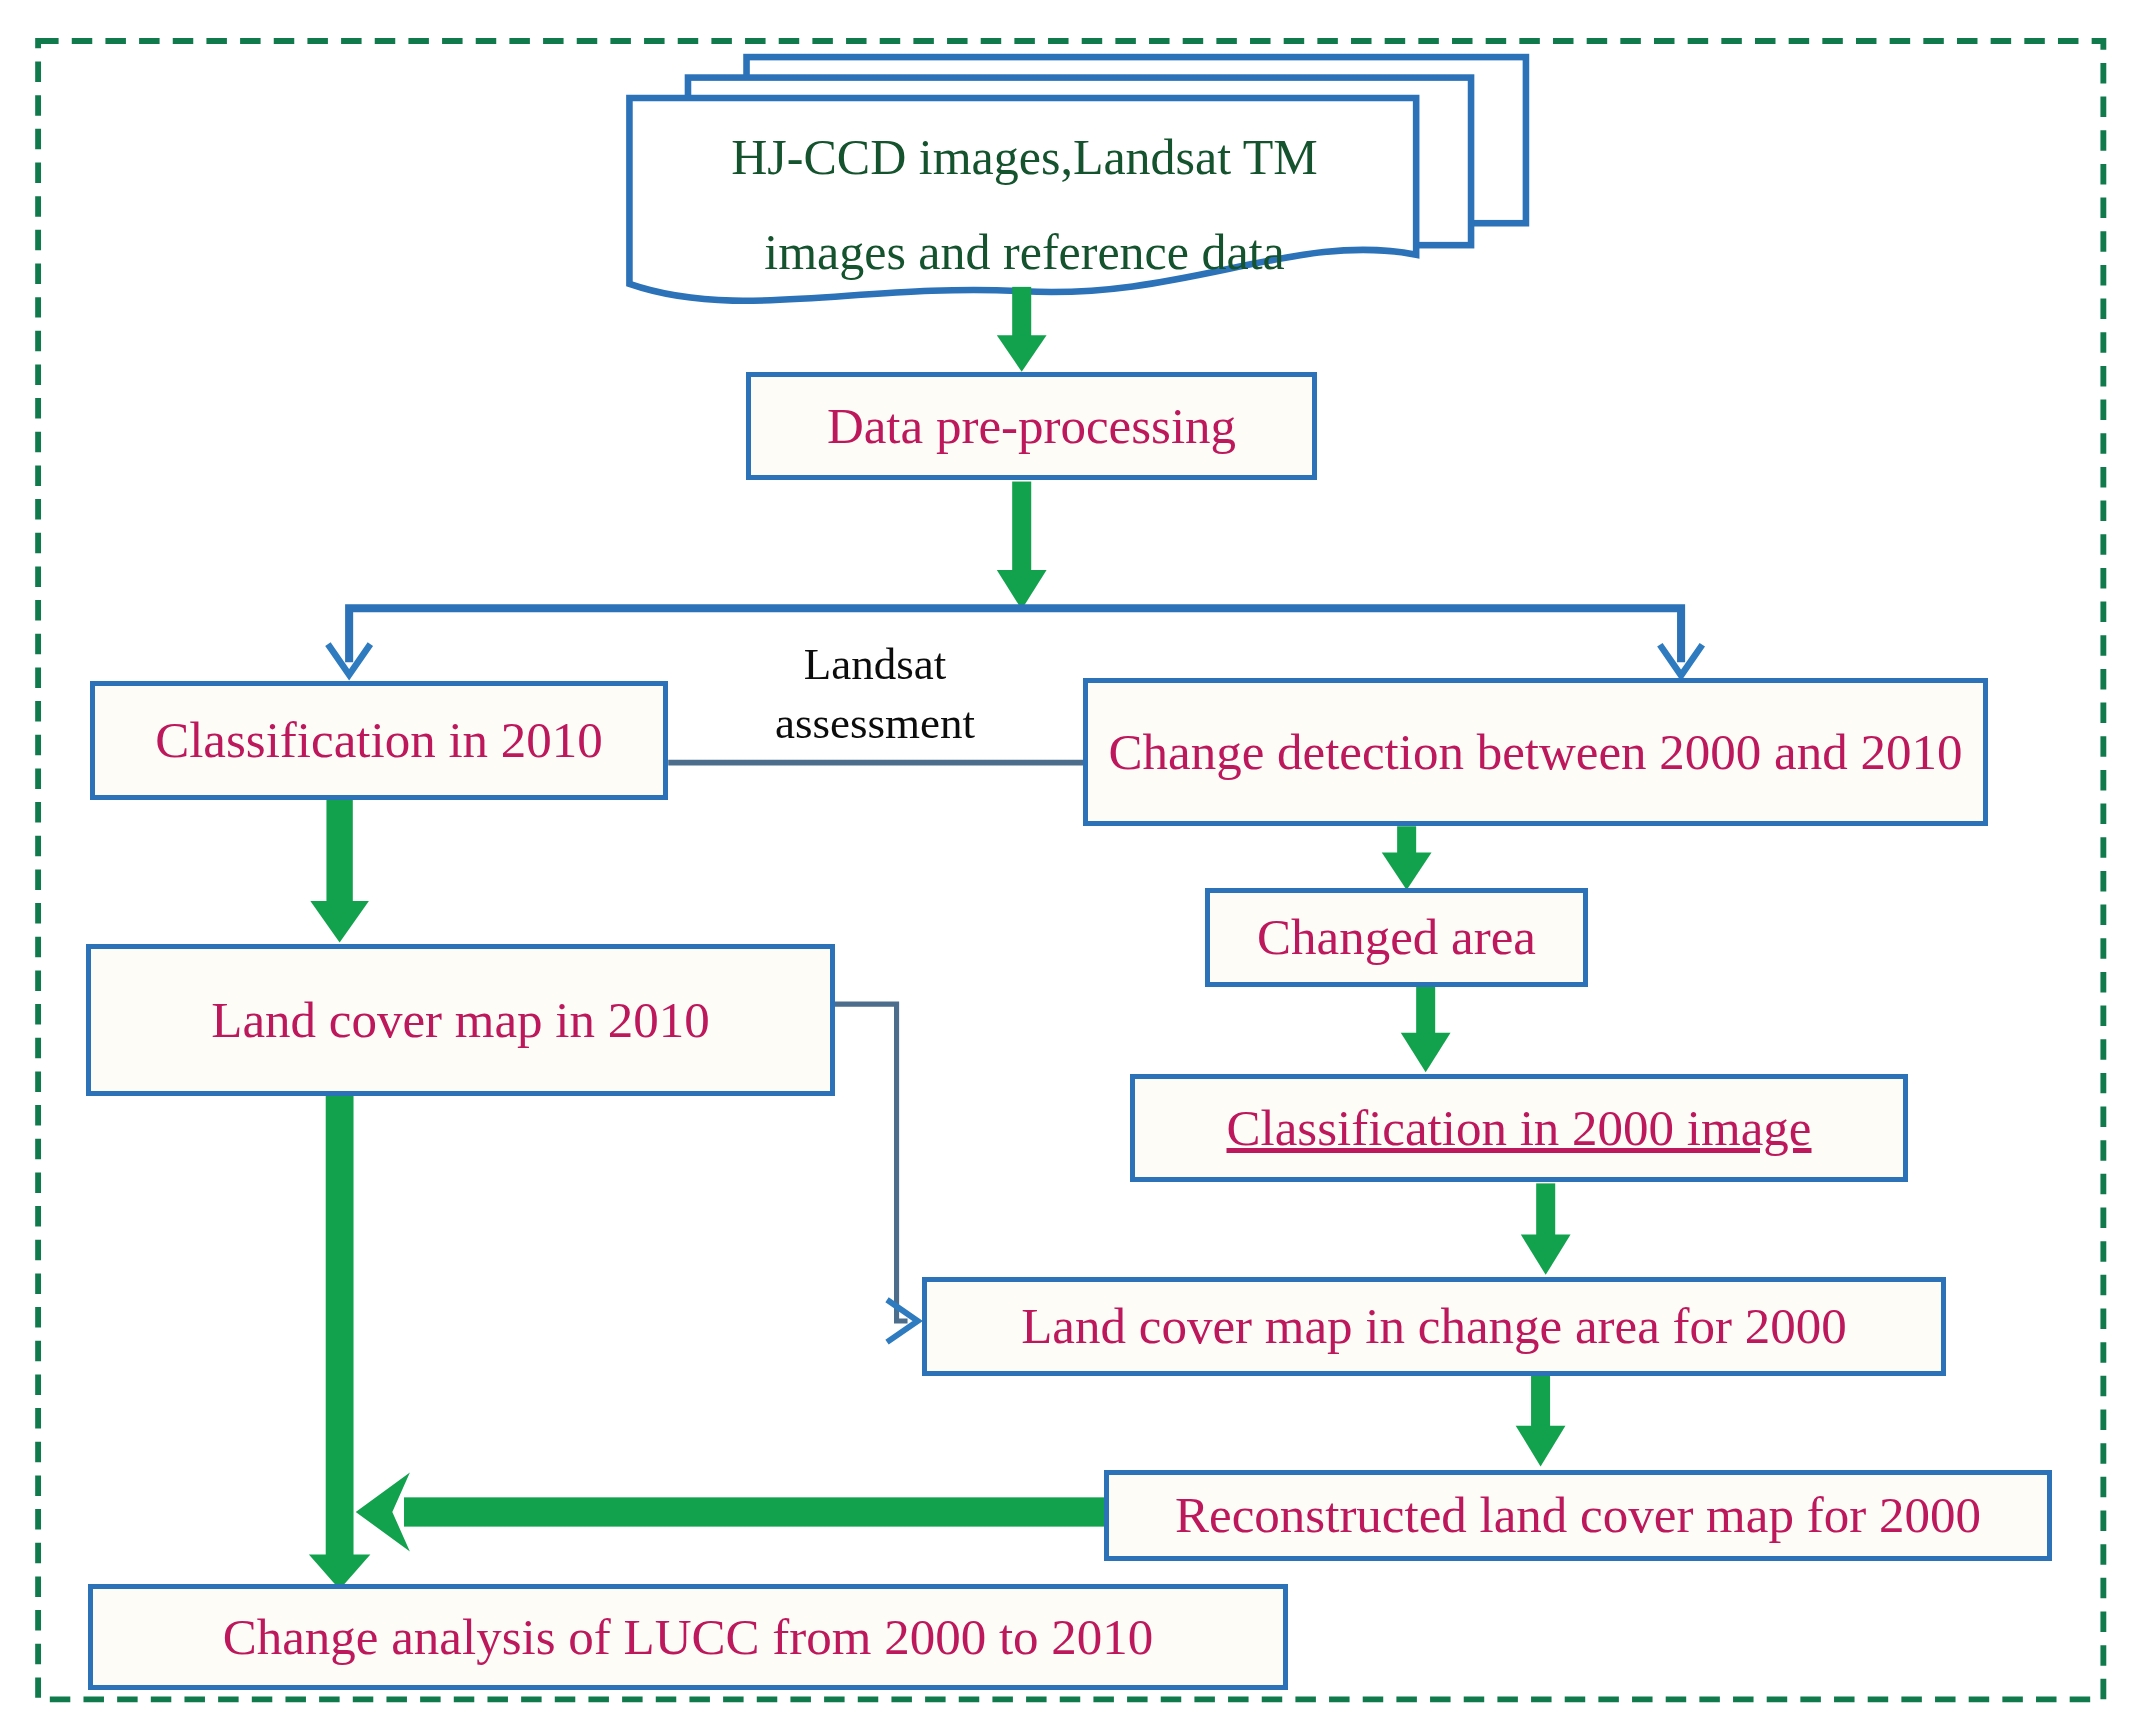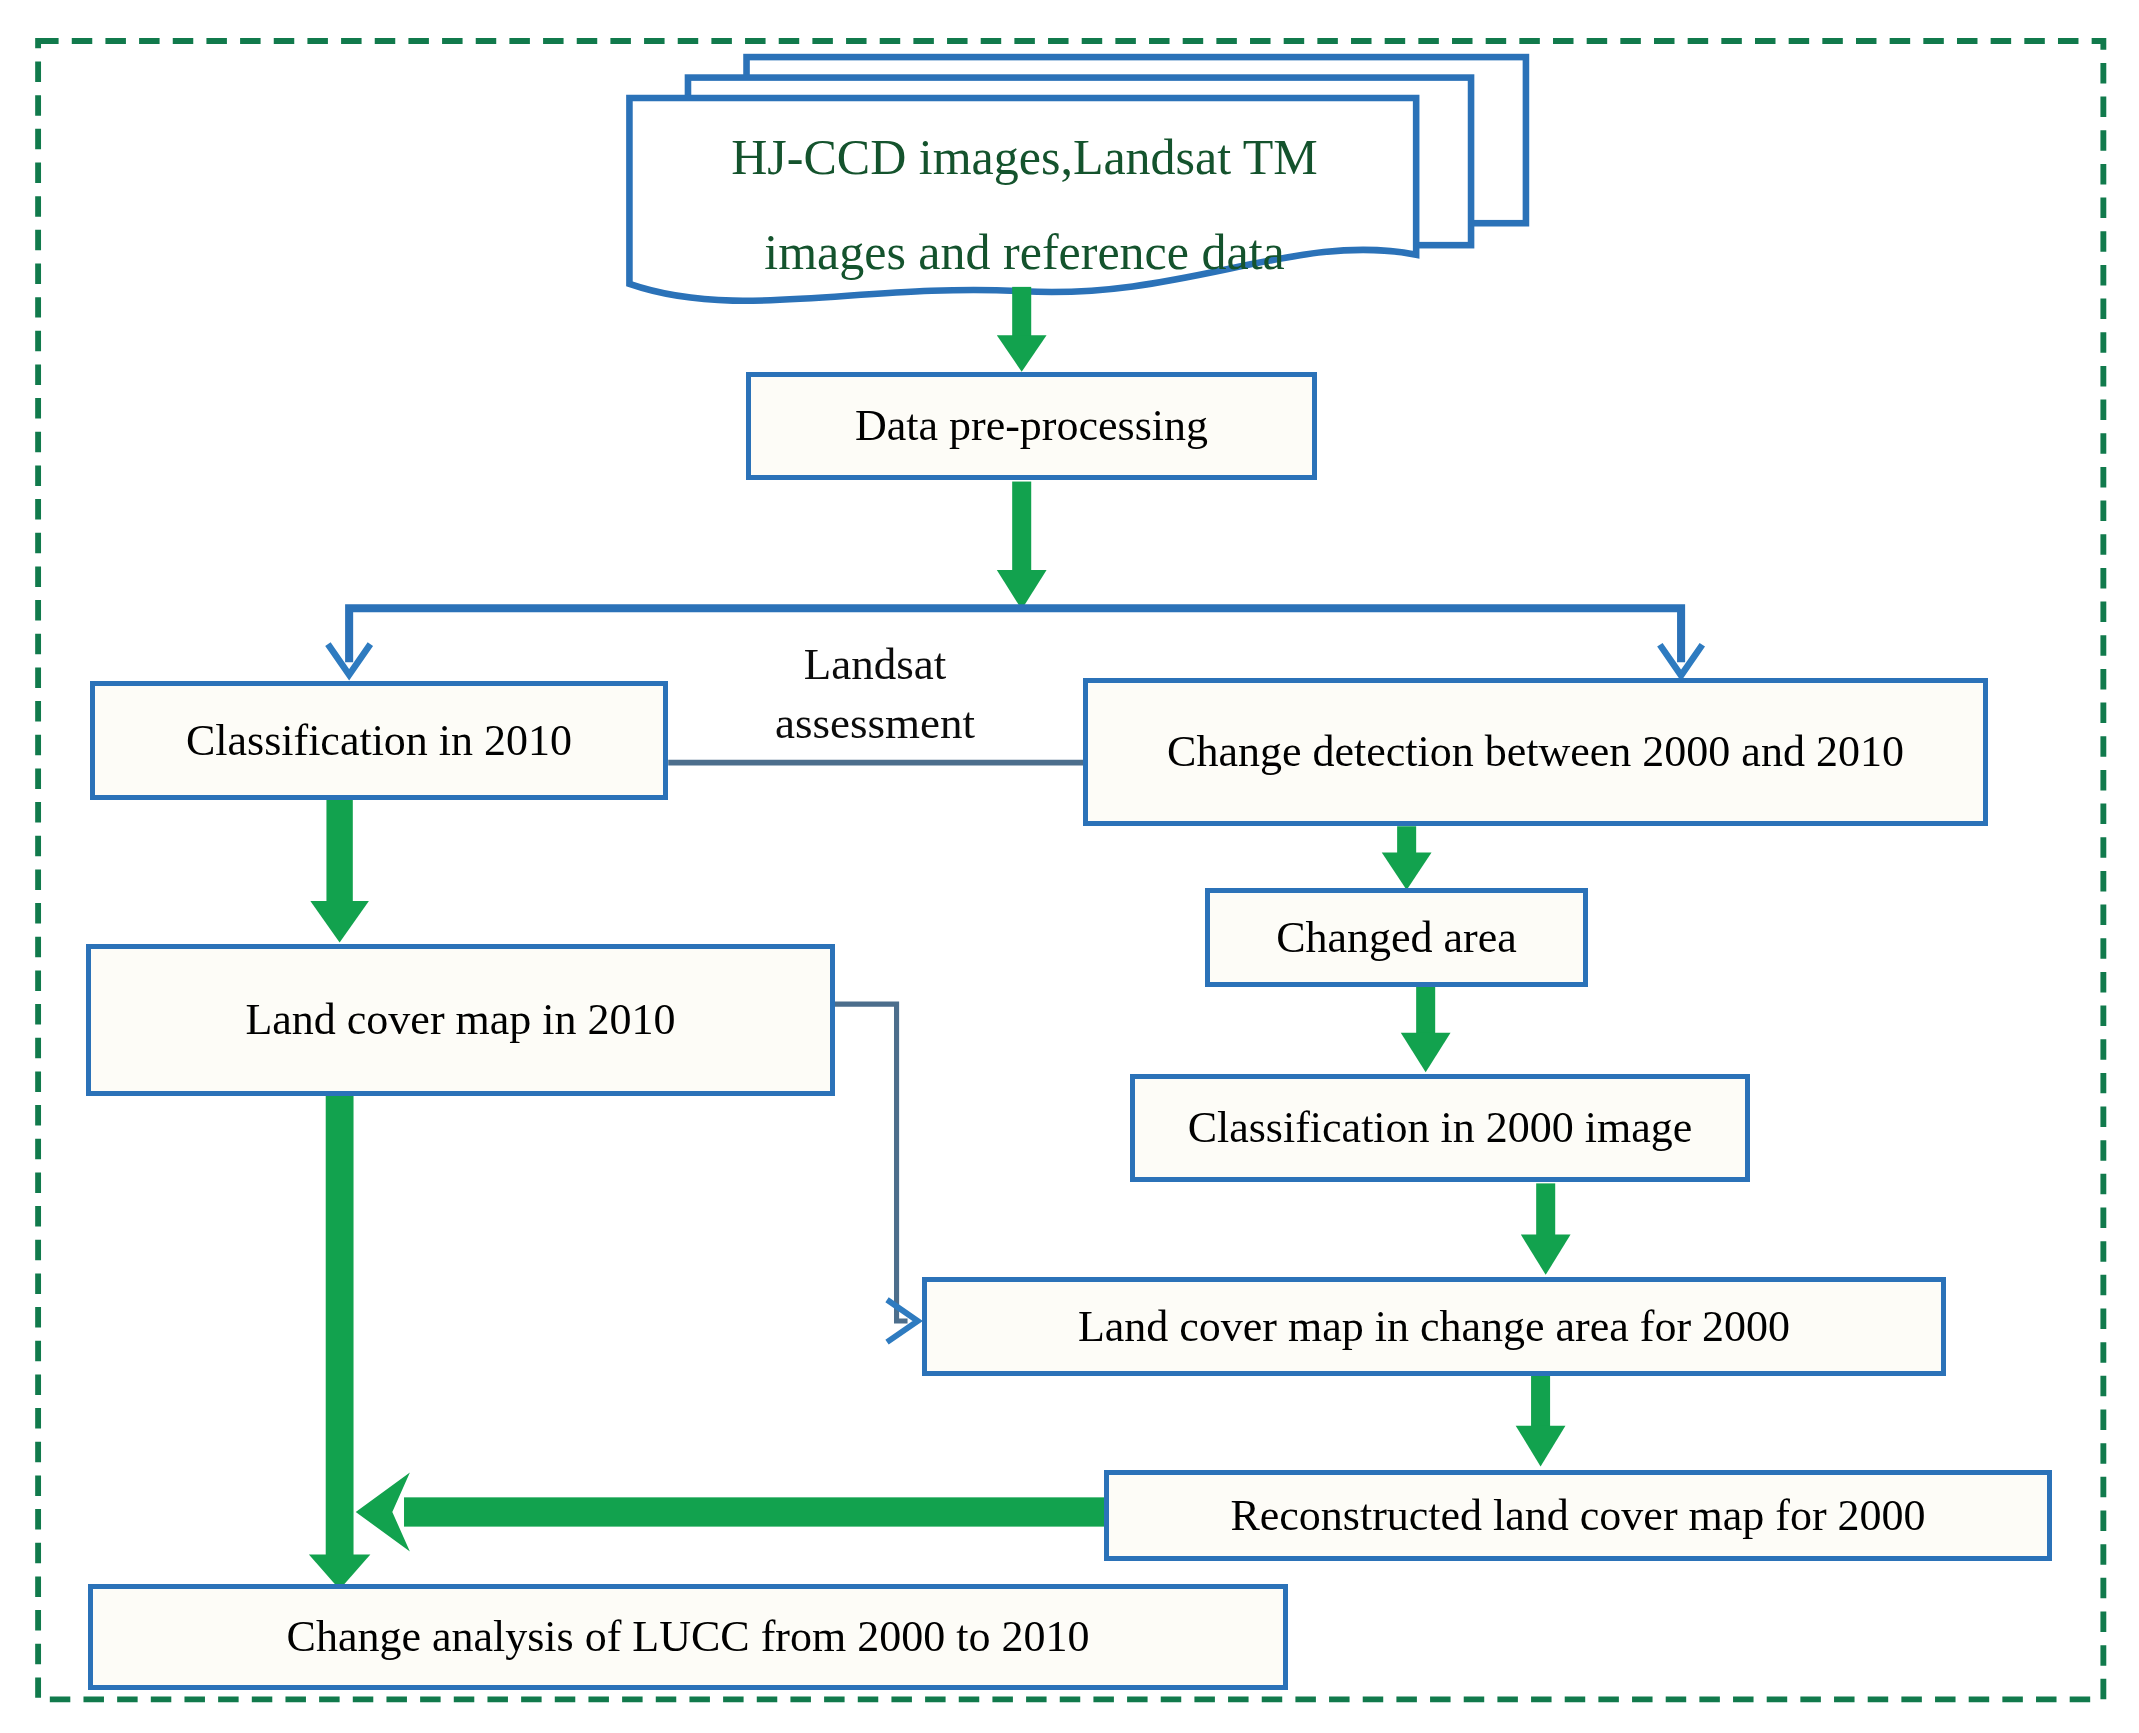--- a/index.html
+++ b/index.html
@@ -15,21 +15,21 @@
   #connector-layer{
     position:absolute; left:0; top:0; width:2140px; height:1733px;
   }
   .node{
     position:absolute;
     box-sizing:border-box;
     border:5.1px solid #2B72B8;
     background:#FDFCF7;
     display:flex; align-items:center; justify-content:center;
     text-align:center;
-    font-size:44px; line-height:1.18; color:#000000;
+    font-size:51px; line-height:1.18; color:#be185d;
     padding:0 13px;
   }
   .doc-text{
     position:absolute;
     text-align:center;
     font-size:50px; line-height:1.9; color:#14532d;
   }
   .edge-label{
     position:absolute;
     transform:translateX(-50%);
@@ -119,21 +119,21 @@
   </div>
 
   <div class="node" style="left:746px; top:372px; width:571px; height:108px;">Data pre-processing</div>
 
   <div class="node" style="left:90px; top:681px; width:578px; height:119px;">Classification in 2010</div>
 
   <div class="node" style="left:1083px; top:678px; width:905px; height:148px;">Change detection between 2000 and 2010</div>
 
   <div class="node" style="left:1205px; top:888px; width:383px; height:99px;">Changed area</div>
 
-  <div class="node" style="left:1130px; top:1074px; width:620px; height:108px;">Classification in 2000 image</div>
+  <div class="node" style="left:1130px; top:1074px; width:778px; height:108px;text-decoration:underline;">Classification in 2000 image</div>
 
   <div class="node" style="left:86px; top:944px; width:749px; height:152px;">Land cover map in 2010</div>
 
   <div class="node" style="left:922px; top:1277px; width:1024px; height:99px;">Land cover map in change area for 2000</div>
 
   <div class="node" style="left:1104px; top:1470px; width:948px; height:91px;">Reconstructed land cover map for 2000</div>
 
   <div class="node" style="left:88px; top:1584px; width:1200px; height:106px;">Change analysis of LUCC from 2000 to 2010</div>
 
 

